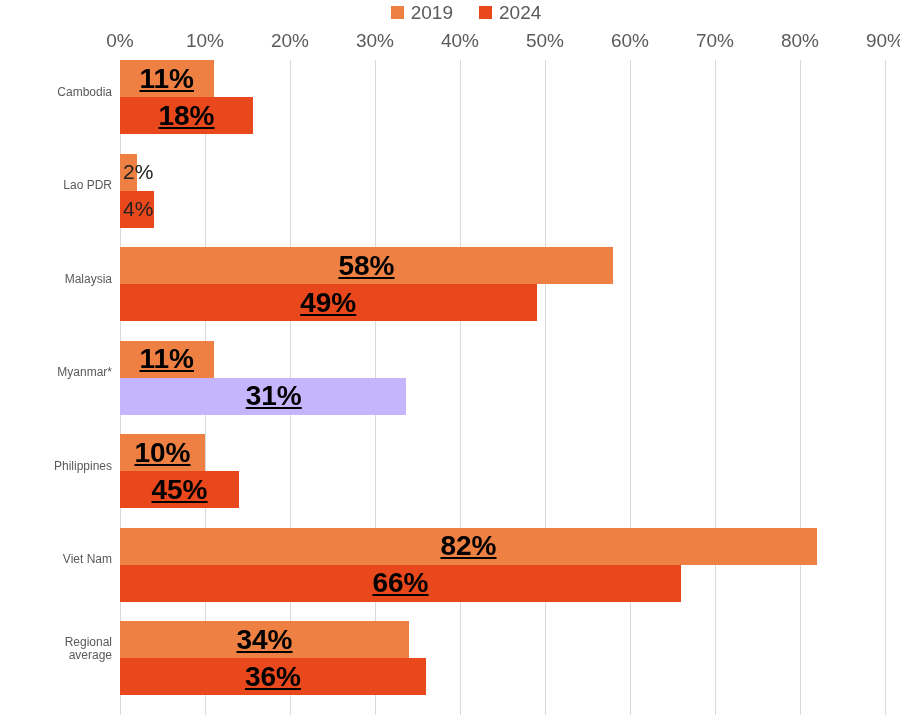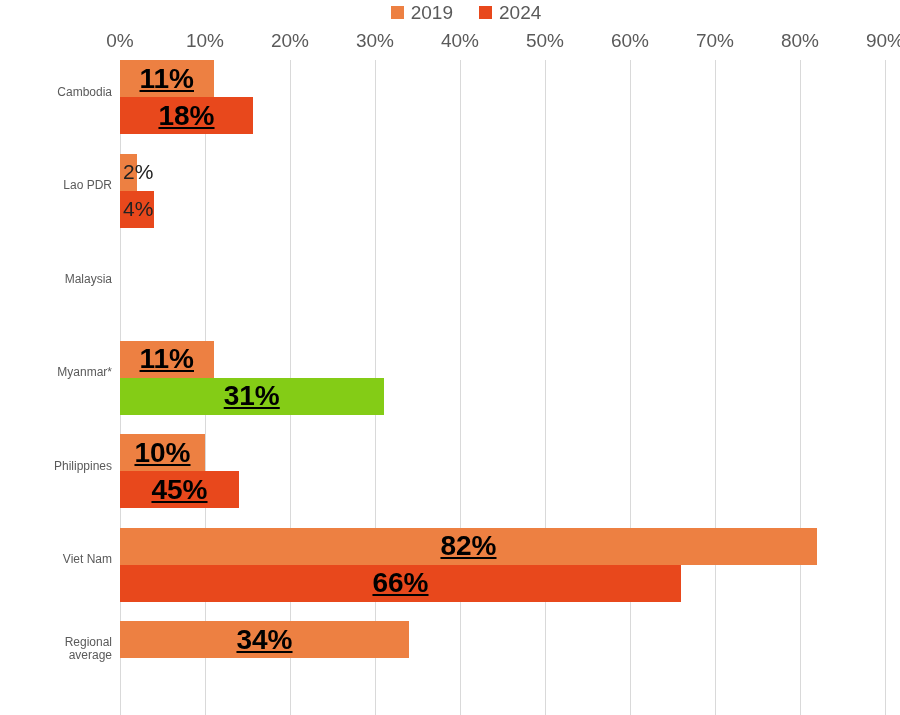--- a/index.html
+++ b/index.html
@@ -222,25 +222,33 @@
           </div>
         </div>
         <div class="group" style="top: 93.5px; height: 74px;">
           <div class="bar s2019 outside" style="width: 17px; background: rgb(237, 128, 66);">
             <span class="bar-value">2%</span>
           </div>
           <div class="bar s2024 outside" style="width: 34px; background: rgb(232, 72, 28);">
             <span class="bar-value">4%</span>
           </div>
         </div>
+        <div class="group" style="top: 187px; height: 74px;">
+          <div class="bar s2019" style="width: 493px; background: rgb(237, 128, 66);">
+            <span class="bar-value">58%</span>
+          </div>
+          <div class="bar s2024" style="width: 416.5px; background: rgb(232, 72, 28);">
+            <span class="bar-value">49%</span>
+          </div>
+        </div>
         <div class="group" style="top: 280.5px; height: 74px;">
           <div class="bar s2019" style="width: 93.5px; background: rgb(237, 128, 66);">
             <span class="bar-value">11%</span>
           </div>
-          <div class="bar s2024" style="width: 263.5px; background: #84cc16;">
+          <div class="bar s2024" style="width: 263.5px; background: #c4b5fd; padding-left: 22px;">
             <span class="bar-value">31%</span>
           </div>
         </div>
         <div class="group" style="top: 374px; height: 74px;">
           <div class="bar s2019" style="width: 85px; background: rgb(237, 128, 66);">
             <span class="bar-value">10%</span>
           </div>
           <div class="bar s2024" style="width: 119px; background: rgb(232, 72, 28);">
             <span class="bar-value">45%</span>
           </div>
@@ -250,17 +258,20 @@
             <span class="bar-value">82%</span>
           </div>
           <div class="bar s2024" style="width: 561px; background: rgb(232, 72, 28);">
             <span class="bar-value">66%</span>
           </div>
         </div>
         <div class="group" style="top: 561px; height: 74px;">
           <div class="bar s2019" style="width: 289px; background: rgb(237, 128, 66);">
             <span class="bar-value">34%</span>
           </div>
+          <div class="bar s2024" style="width: 306px; background: rgb(232, 72, 28);">
+            <span class="bar-value">36%</span>
+          </div>
         </div>
       </div>
   </div>
 
 </div>
 
 </body></html>

